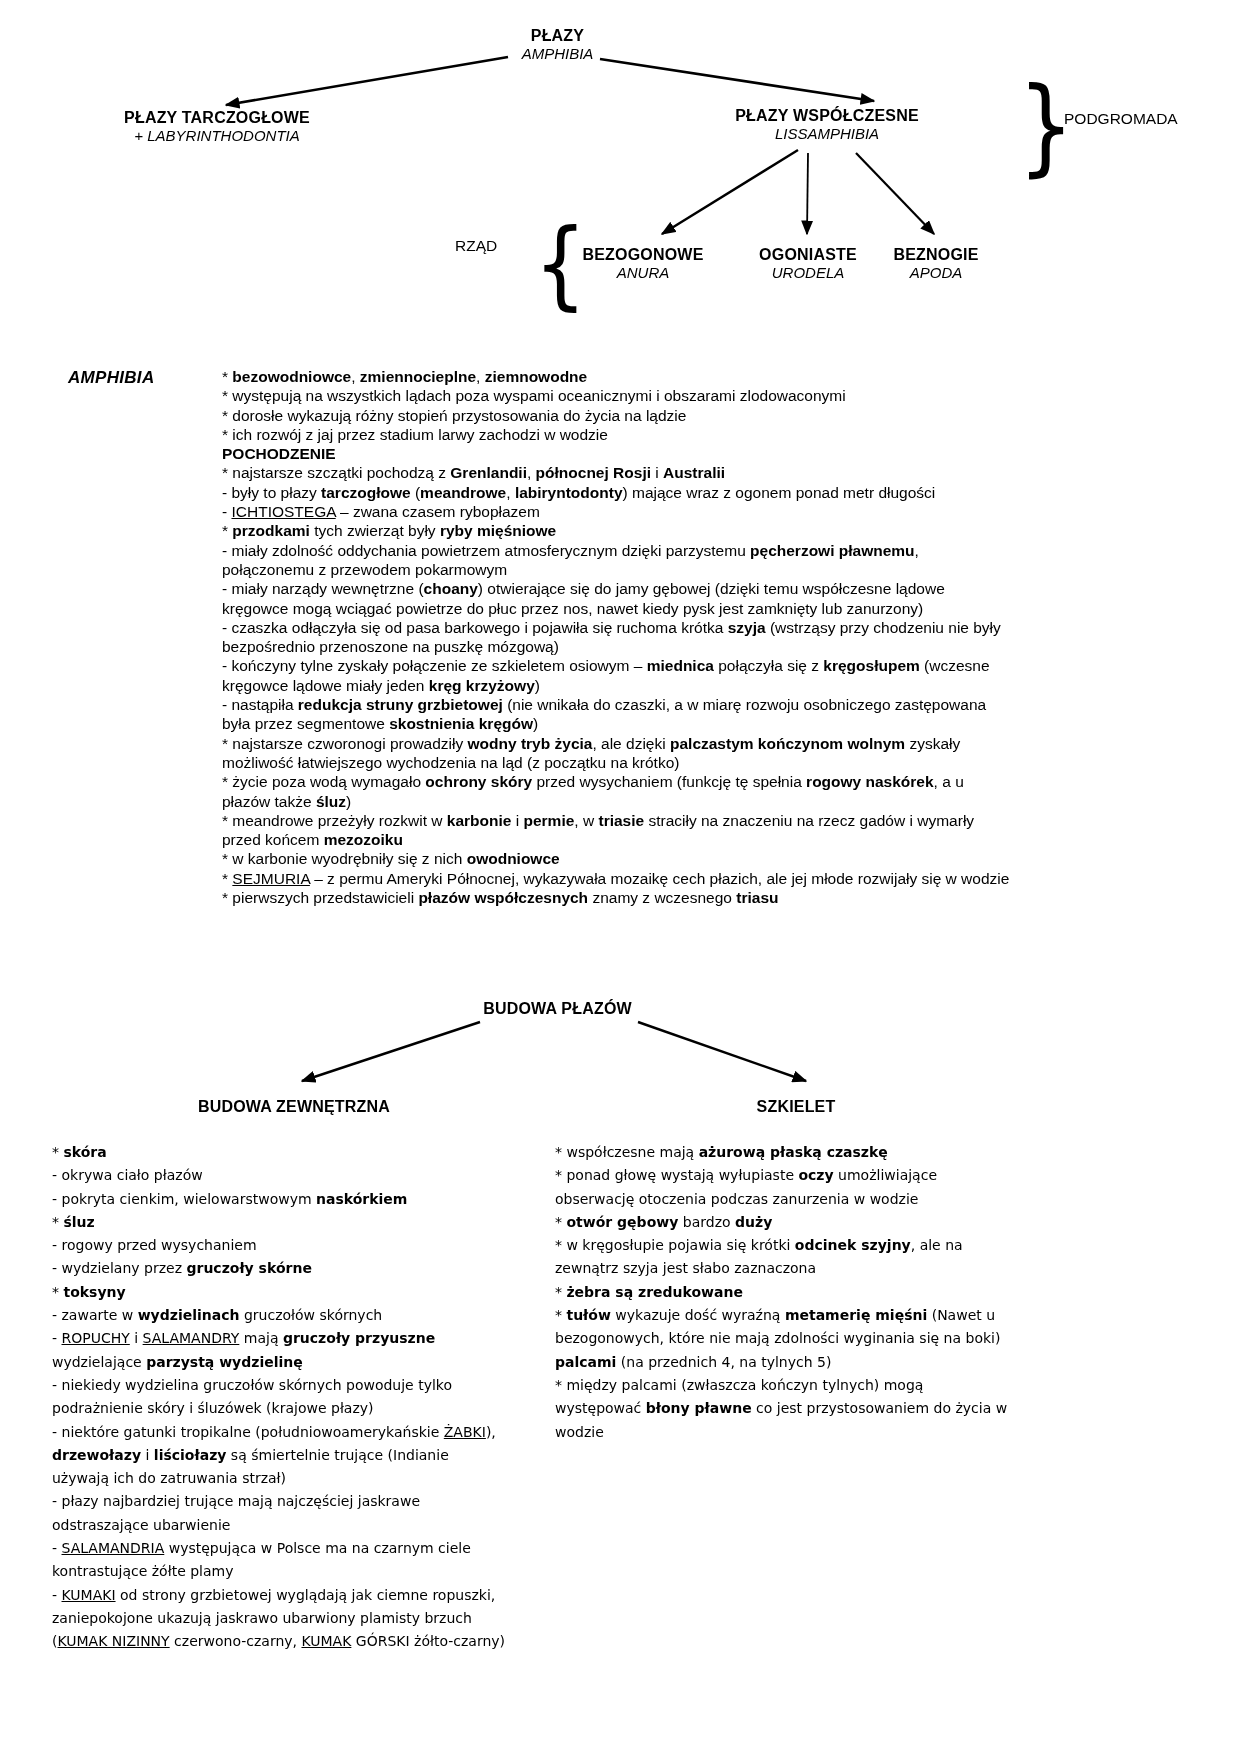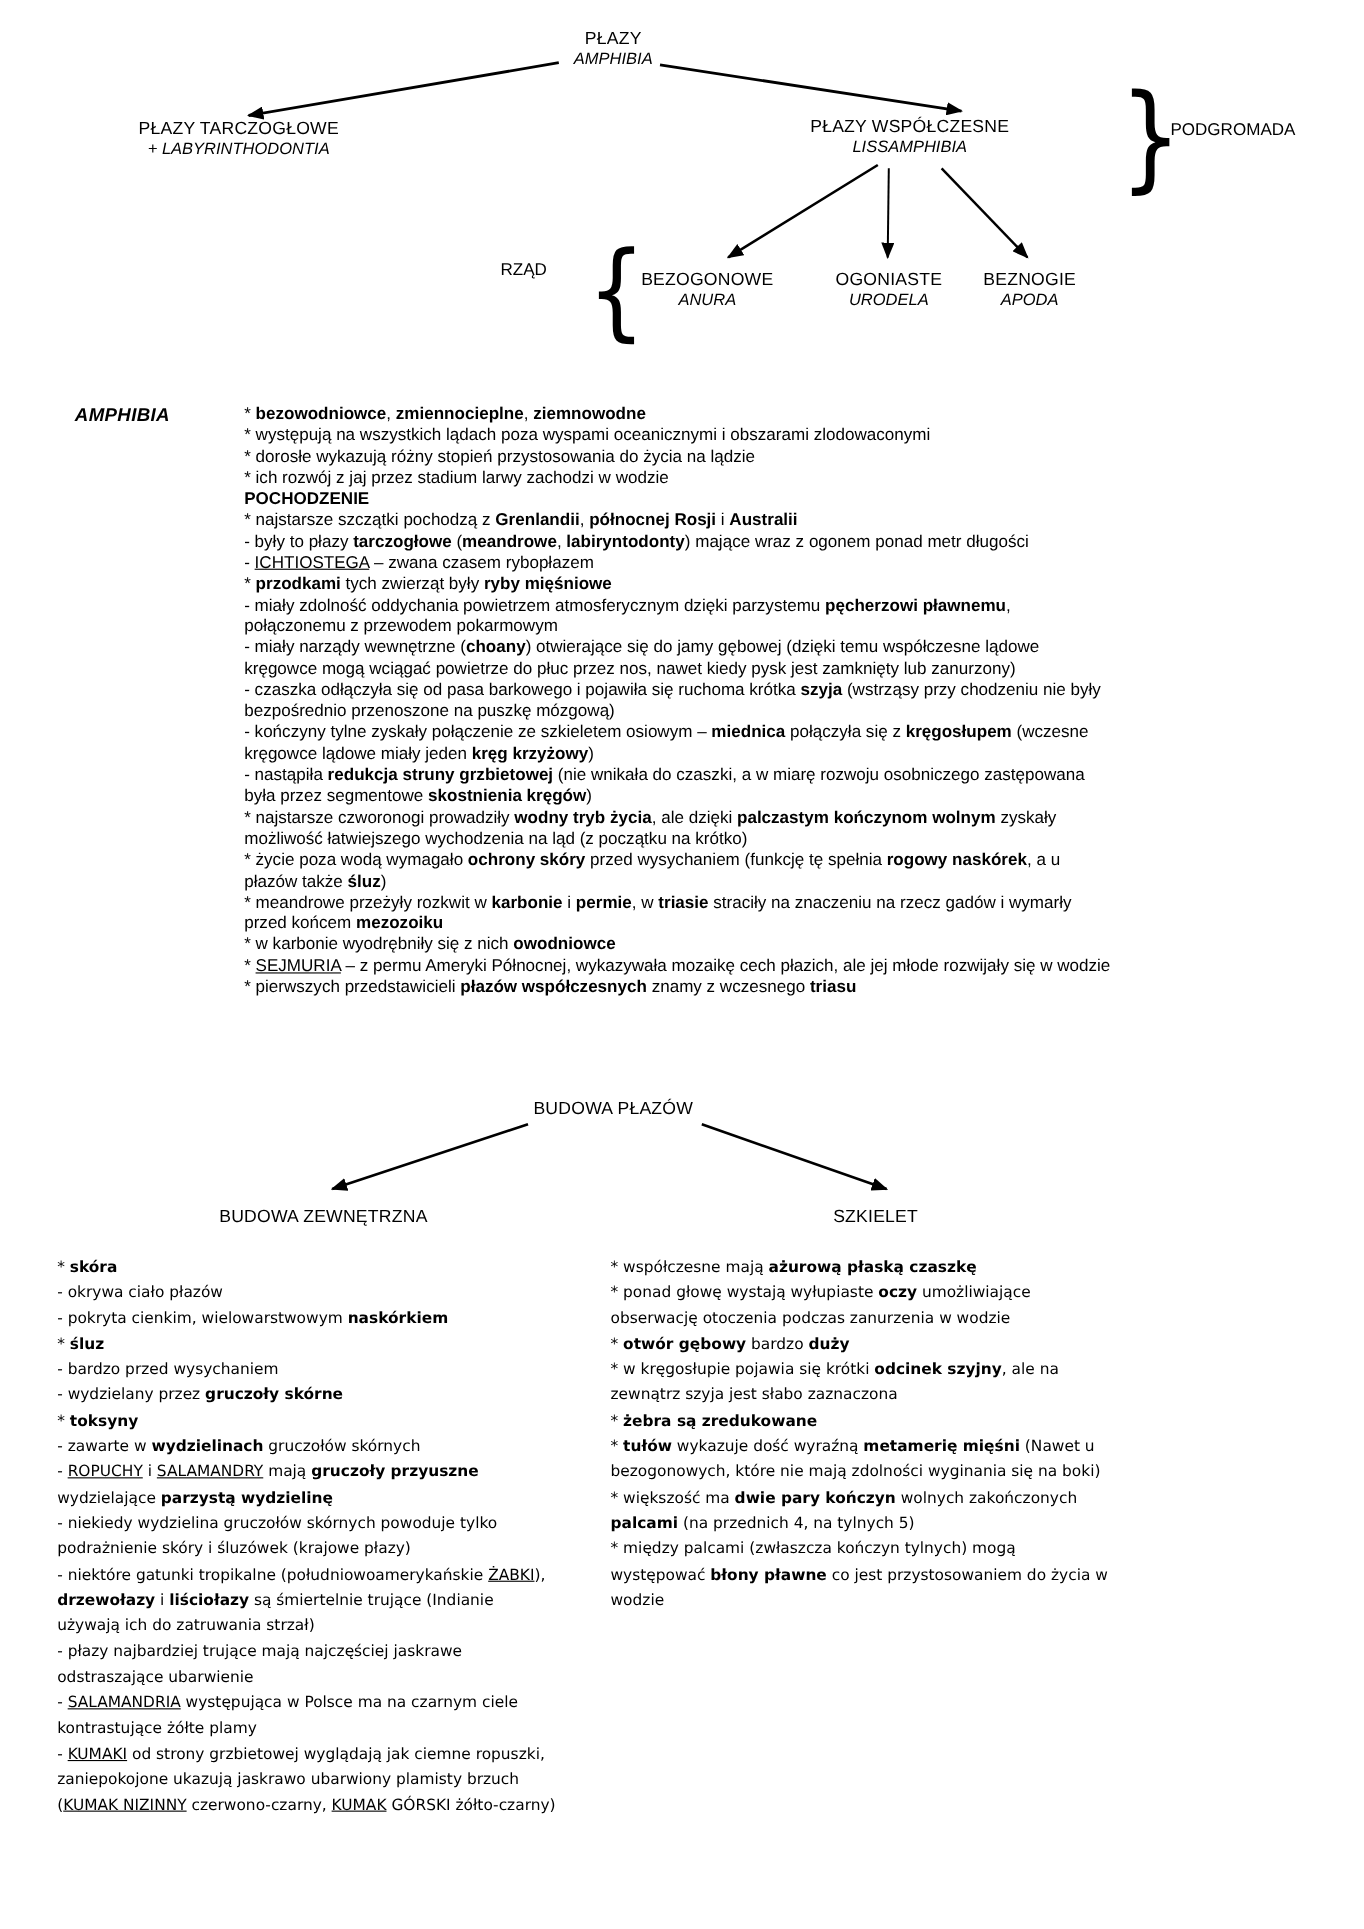--- a/index.html
+++ b/index.html
@@ -3,21 +3,21 @@
 <meta charset="utf-8">
 <style>
   html,body{margin:0;padding:0;background:#ffffff;}
   .page{position:relative;width:1240px;height:1754px;background:#ffffff;color:#000;overflow:hidden;
         font-family:"Liberation Sans",sans-serif;}
   .abs{position:absolute;}
   .center{text-align:center;}
   .b{font-weight:bold;}
   .u{text-decoration:underline;}
   
-  .node-name{font-weight:normal;font-size:16px;letter-spacing:.2px;line-height:19px;}
+  .node-name{font-weight:bold;font-size:16px;letter-spacing:.2px;line-height:19px;}
   .node-latin{font-style:italic;font-size:15px;line-height:18px;}
   .plain-label{font-size:15.5px;}
   
   .brace{font-family:"DejaVu Sans",sans-serif;font-weight:400;line-height:1;transform-origin:top left;}
   
   .notes{font-size:15.5px;line-height:19.3px;}
   .notes .line{white-space:pre-wrap;}
   .section-label{font-weight:bold;font-style:italic;font-size:17px;letter-spacing:.3px;}
   
   .col{font-family:"DejaVu Sans",sans-serif;font-size:14px;line-height:23.3px;}
@@ -114,21 +114,21 @@
   <div class="abs center node-name" style="left:440px;top:999px;width:235px;font-size:16px;">BUDOWA PŁAZÓW</div>
 
   <div class="abs center node-name" style="left:149px;top:1097px;width:290px;font-size:16px;">BUDOWA ZEWNĘTRZNA</div>
   <div class="abs center node-name" style="left:721px;top:1097px;width:150px;font-size:16px;">SZKIELET</div>
 
   <div class="abs col" style="left:52px;top:1141px;width:505px;">
       <div class="line"><span>* </span><span class="b">skóra</span></div>
       <div class="line"><span>- okrywa ciało płazów</span></div>
       <div class="line"><span>- pokryta cienkim, wielowarstwowym </span><span class="b">naskórkiem</span></div>
       <div class="line"><span>* </span><span class="b">śluz</span></div>
-      <div class="line"><span>- bardzo przed wysychaniem</span></div>
+      <div class="line"><span>- rogowy przed wysychaniem</span></div>
       <div class="line"><span>- wydzielany przez </span><span class="b">gruczoły skórne</span></div>
       <div class="line"><span>* </span><span class="b">toksyny</span></div>
       <div class="line"><span>- zawarte w </span><span class="b">wydzielinach</span><span> gruczołów skórnych</span></div>
       <div class="line"><span>- </span><span class="u">ROPUCHY</span><span> i </span><span class="u">SALAMANDRY</span><span> mają </span><span class="b">gruczoły przyuszne</span></div>
       <div class="line"><span>wydzielające </span><span class="b">parzystą wydzielinę</span></div>
       <div class="line"><span>- niekiedy wydzielina gruczołów skórnych powoduje tylko</span></div>
       <div class="line"><span>podrażnienie skóry i śluzówek (krajowe płazy)</span></div>
       <div class="line"><span>- niektóre gatunki tropikalne (południowoamerykańskie </span><span class="u">ŻABKI</span><span>),</span></div>
       <div class="line"><span class="b">drzewołazy</span><span> i </span><span class="b">liściołazy</span><span> są śmiertelnie trujące (Indianie</span></div>
       <div class="line"><span>używają ich do zatruwania strzał)</span></div>
@@ -144,20 +144,19 @@
   <div class="abs col" style="left:555px;top:1141px;width:510px;">
       <div class="line"><span>* współczesne mają </span><span class="b">ażurową płaską czaszkę</span></div>
       <div class="line"><span>* ponad głowę wystają wyłupiaste </span><span class="b">oczy</span><span> umożliwiające</span></div>
       <div class="line"><span>obserwację otoczenia podczas zanurzenia w wodzie</span></div>
       <div class="line"><span>* </span><span class="b">otwór gębowy</span><span> bardzo </span><span class="b">duży</span></div>
       <div class="line"><span>* w kręgosłupie pojawia się krótki </span><span class="b">odcinek szyjny</span><span>, ale na</span></div>
       <div class="line"><span>zewnątrz szyja jest słabo zaznaczona</span></div>
       <div class="line"><span>* </span><span class="b">żebra są zredukowane</span></div>
       <div class="line"><span>* </span><span class="b">tułów</span><span> wykazuje dość wyraźną </span><span class="b">metamerię mięśni</span><span> (Nawet u</span></div>
       <div class="line"><span>bezogonowych, które nie mają zdolności wyginania się na boki)</span></div>
-      <div class="line"><span>* większość ma </span><span class="b">dwie pary kończyn</span><span> wolnych zakończonych</span></div>
       <div class="line"><span class="b">palcami</span><span> (na przednich 4, na tylnych 5)</span></div>
       <div class="line"><span>* między palcami (zwłaszcza kończyn tylnych) mogą</span></div>
       <div class="line"><span>występować </span><span class="b">błony pławne</span><span> co jest przystosowaniem do życia w</span></div>
       <div class="line"><span>wodzie</span></div>
     </div>
 
 </div>
 
 </body></html>

